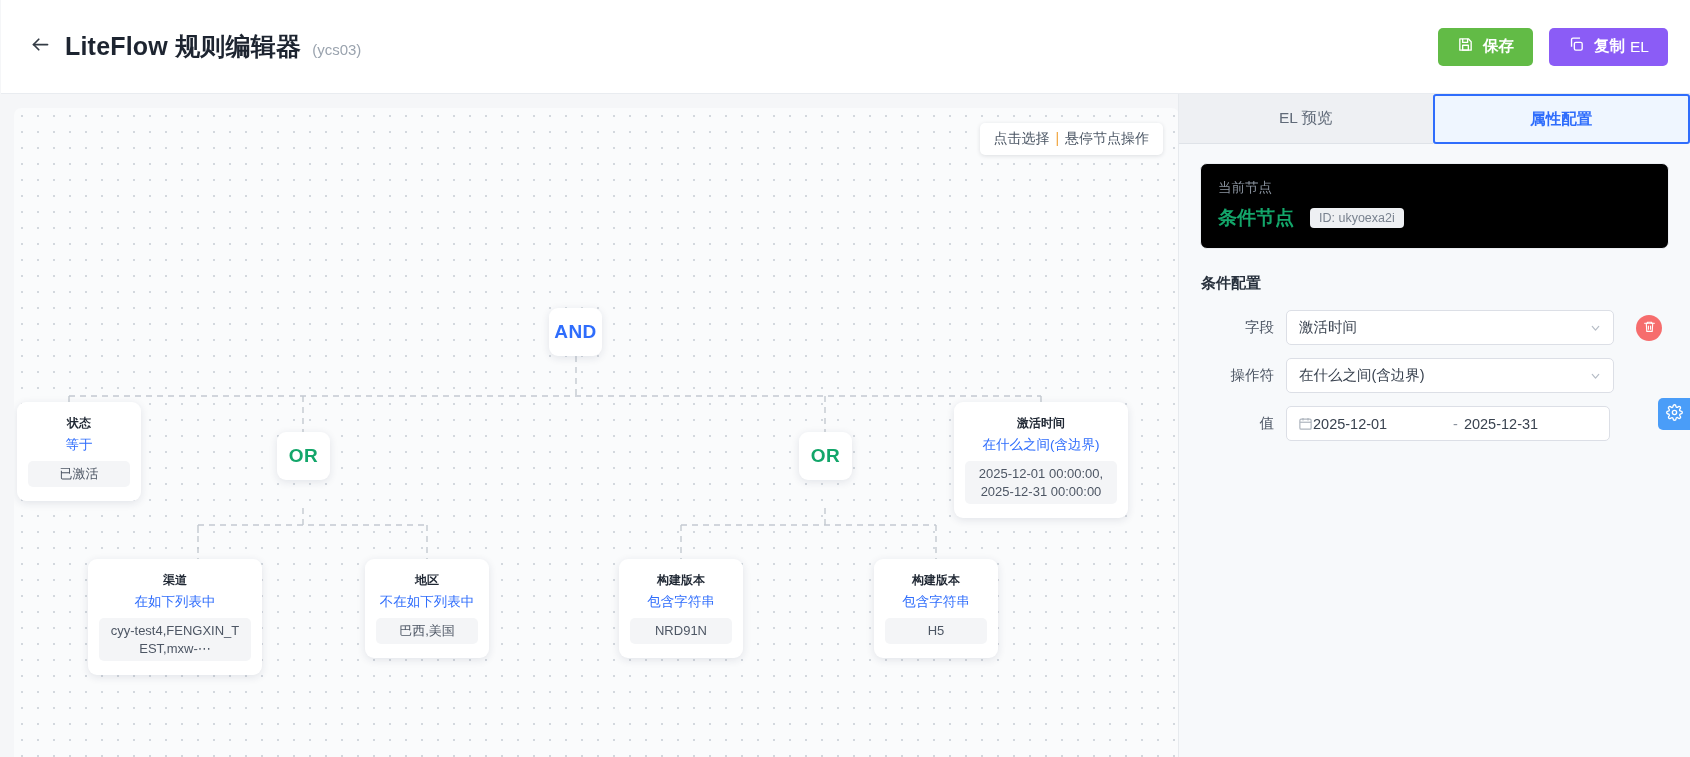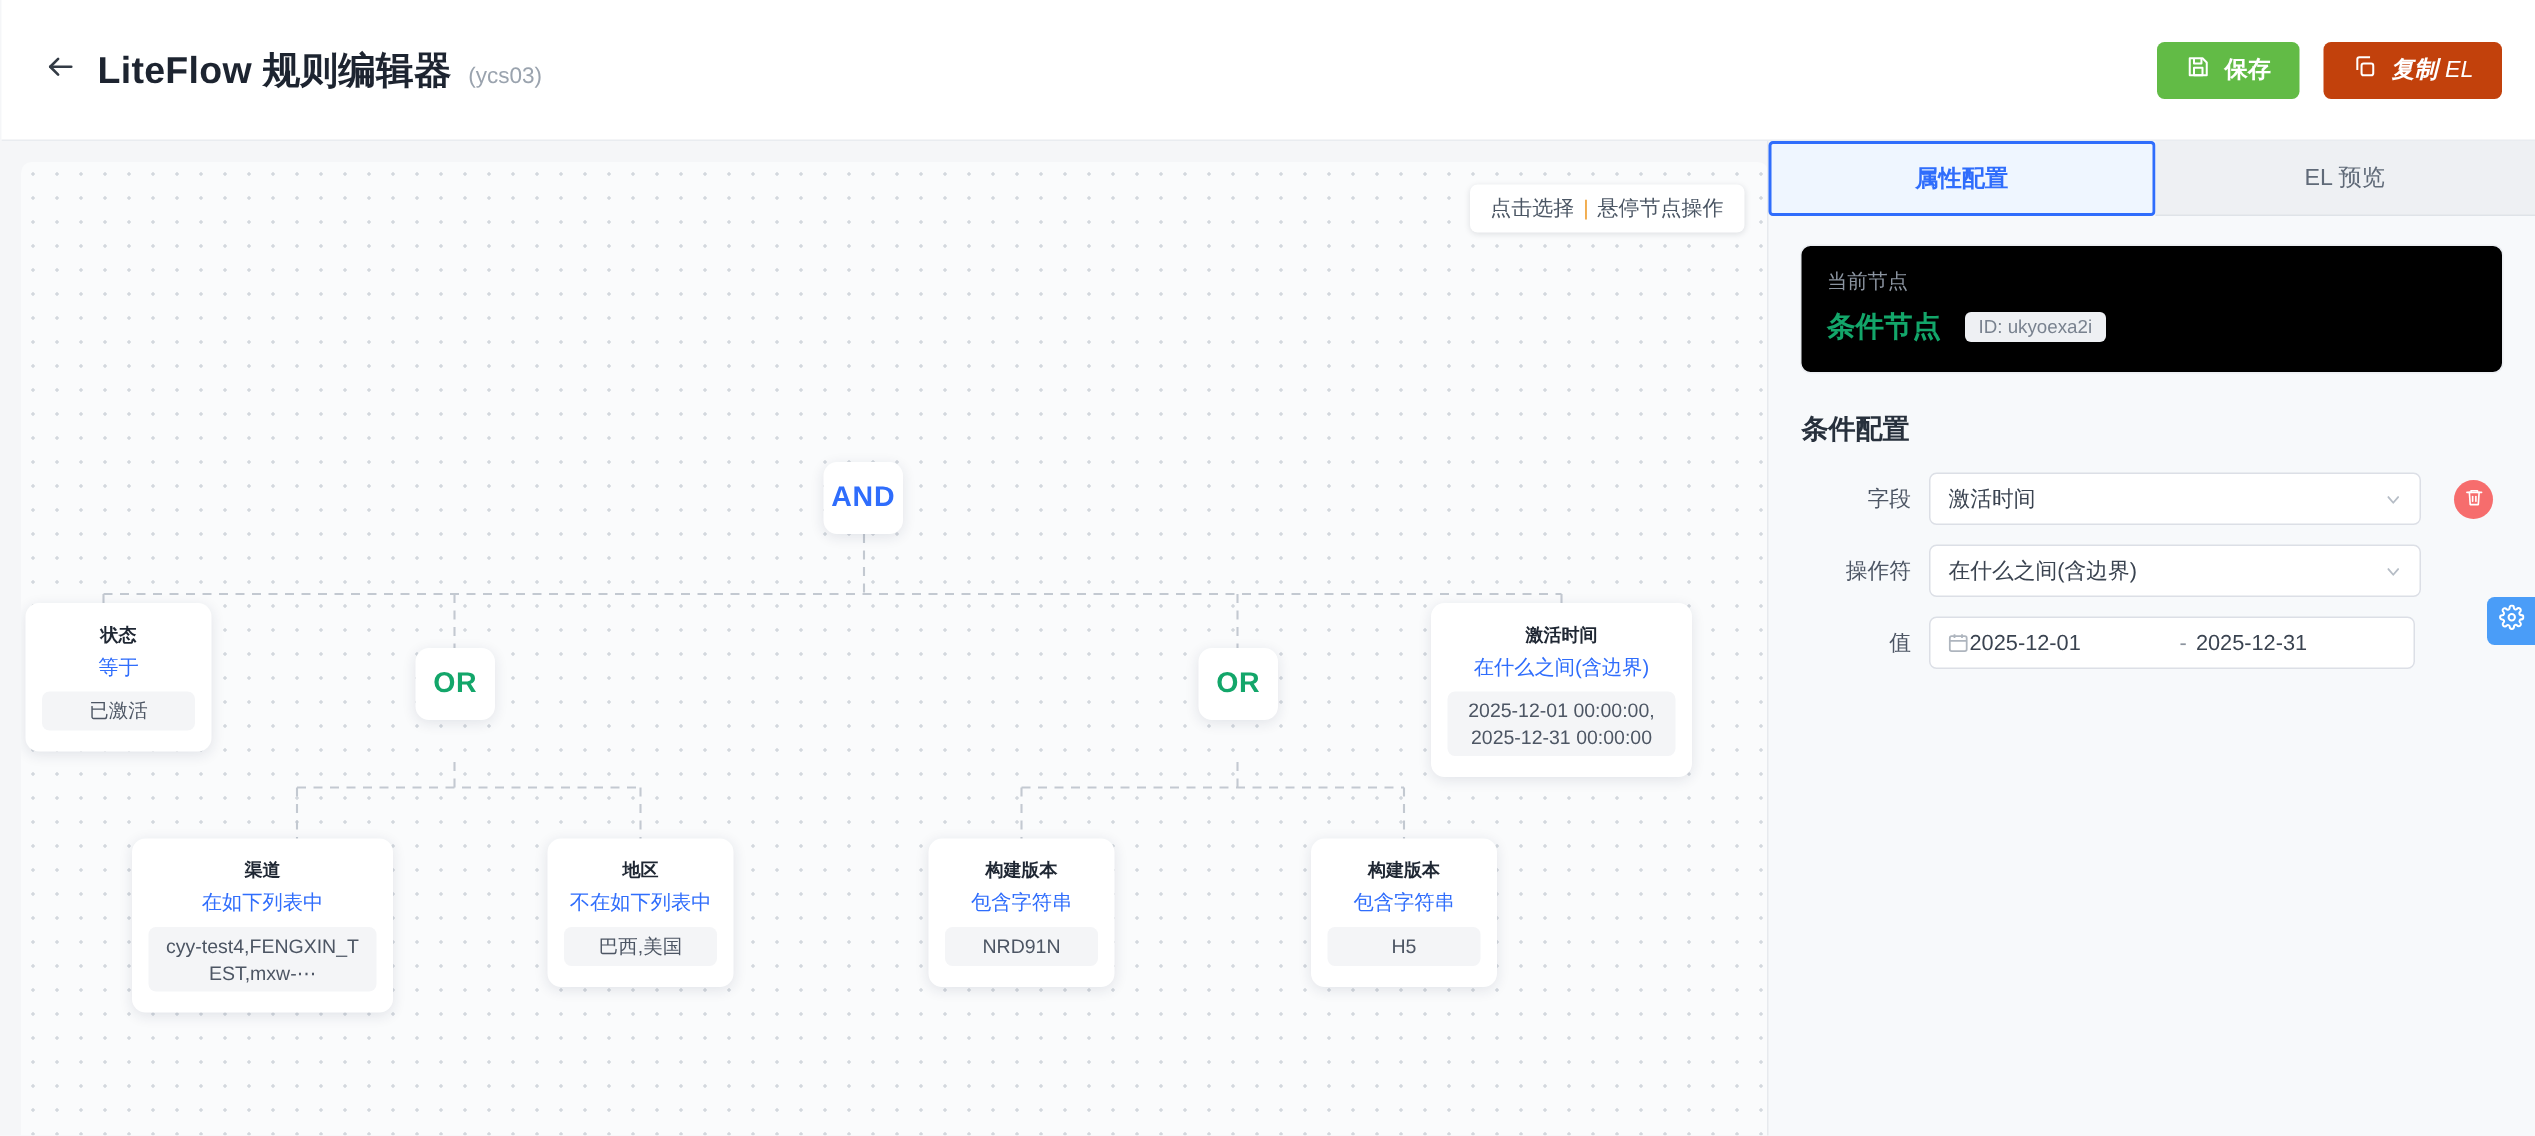--- a/index.html
+++ b/index.html
@@ -50,21 +50,21 @@
   .seg-btn svg { width: 16px; height: 16px; }
 
   .btn {
     display: flex; align-items: center; justify-content: center; gap: 9px;
     height: 38px; padding: 0 19px; border-radius: 5px; border: none;
     font-size: 15.5px; font-weight: bold; color: #fff; cursor: pointer;
     font-family: inherit;
   }
   .btn svg { width: 17px; height: 17px; }
   .btn-save { background: #62bb46; }
-  .btn-copy { background: #c2410c; font-style: italic; }
+  .btn-copy { background: #8b5cf6; }
   .btn-copy .lbl-el { font-weight: normal; margin-left: -4px; }
 
   
   .canvas-wrap {
     position: absolute; left: 14px; top: 108px;
     width: 1165px; height: 649px;
     background:
       radial-gradient(circle, #d3d8de 1px, transparent 1.2px) 0 0 / 16px 16px,
       #fafbfc;
     border-radius: 7px 7px 0 0;
@@ -131,21 +131,21 @@
   }
   .node-card-label { font-size: 13.5px; color: #8c95a1; margin-bottom: 8px; }
   .node-card-row { display: flex; align-items: center; gap: 16px; }
   .node-type { font-size: 19px; font-weight: bold; color: #13a66a; }
   .node-id {
     background: #eef0f3; color: #79828f; font-size: 12.5px;
     padding: 3px 9px; border-radius: 4px;
   }
 
   .section-title {
-    font-size: 18px; font-weight: bold; color: #27303c;
+    font-size: 15px; font-weight: bold; color: #27303c;
     margin: 25px 0 17px 1px;
   }
   .form-row { display: flex; align-items: center; margin-bottom: 13px; }
   .form-label {
     width: 74px; text-align: right; font-size: 14.5px;
     color: #4d5664; margin-right: 12px; flex: none;
   }
   .field {
     position: relative; flex: 1; max-width: 328px;
     height: 35px; background: #fff; border: 1px solid #dcdfe6;
@@ -298,25 +298,25 @@
   <div class="node node-cond" style="left:860px; top:451px;">
     <span class="cond-title">构建版本</span>
     <span class="cond-op">包含字符串</span>
     <span class="cond-val">H5</span>
   </div>
 </div>
 
 <div class="panel">
 
   <div class="tabs">
+    <div class="tab">
+      <span>EL 预览</span>
+    </div>
     <div class="tab active">
       <span>属性配置</span>
-    </div>
-    <div class="tab">
-      <span>EL 预览</span>
     </div>
   </div>
 
   <div class="panel-body">
 
     <div class="node-card">
       <div class="node-card-label">当前节点</div>
       <div class="node-card-row">
         <span class="node-type">条件节点</span>
         <span class="node-id">ID: ukyoexa2i</span>

